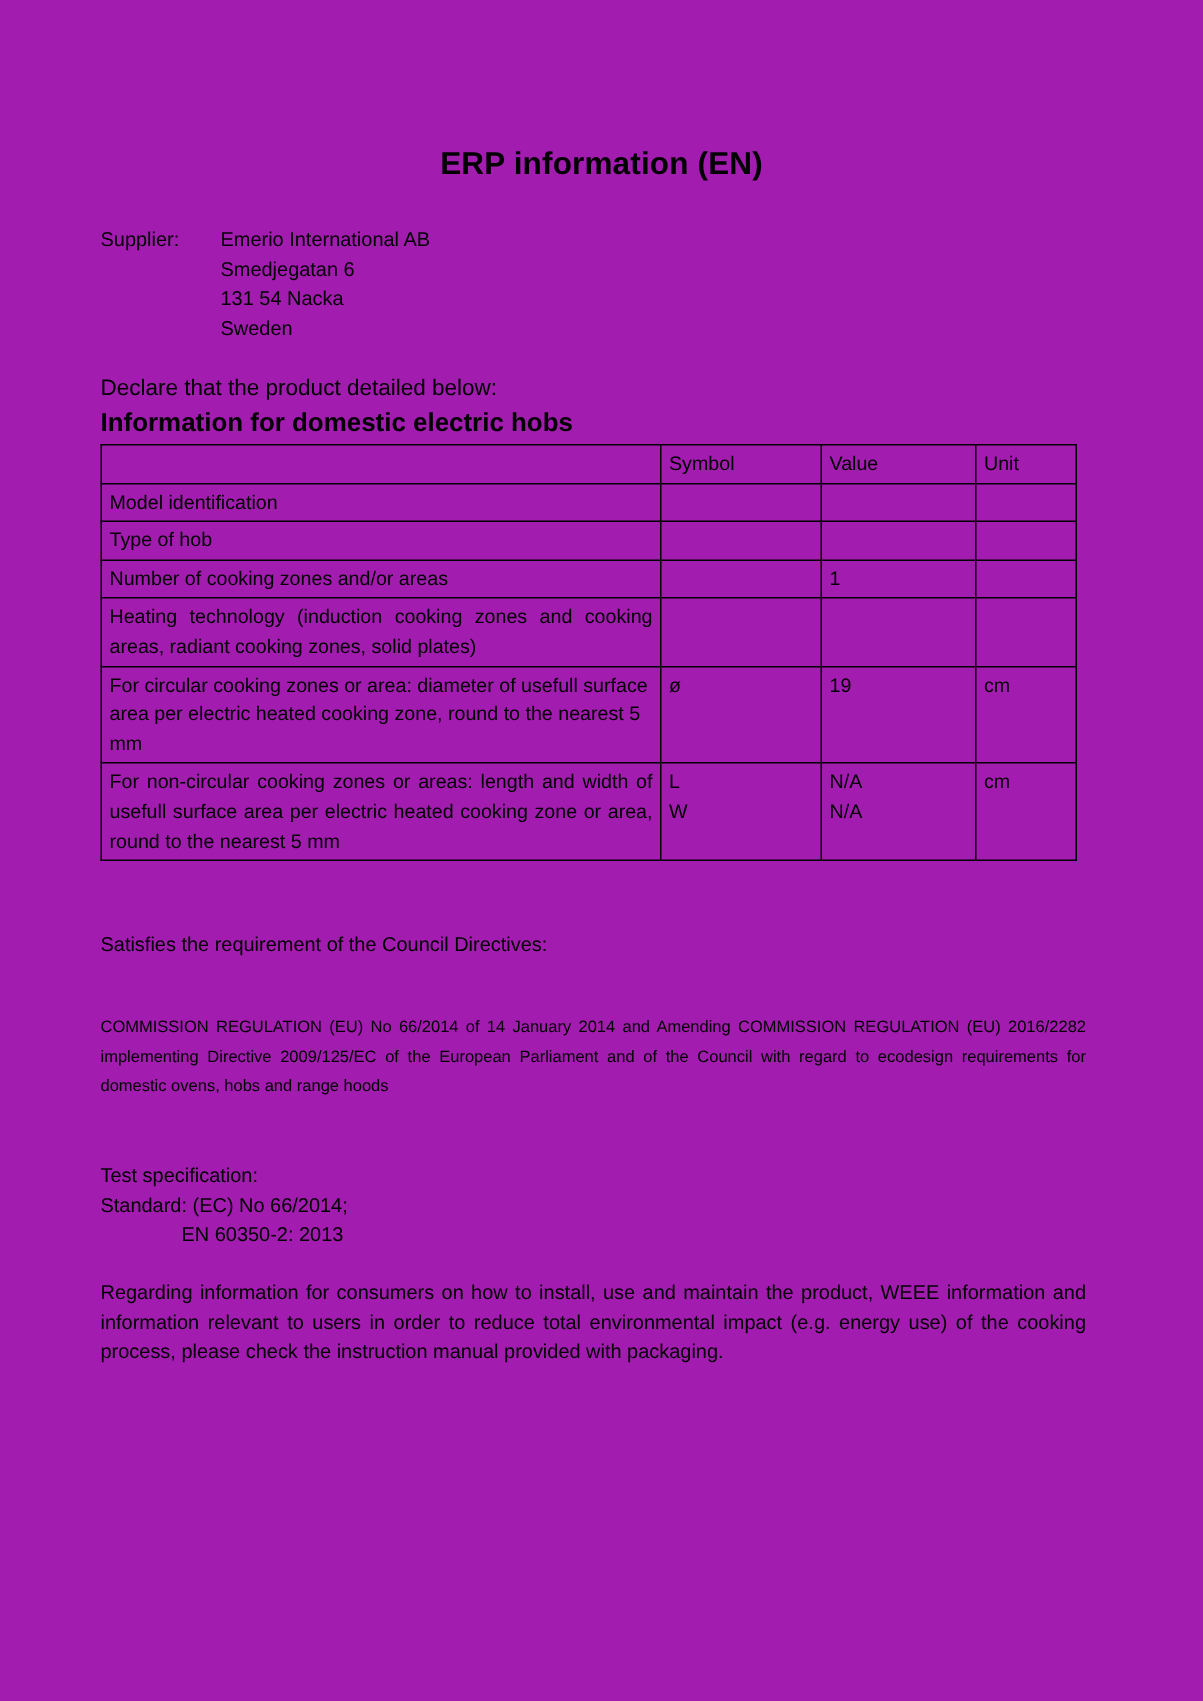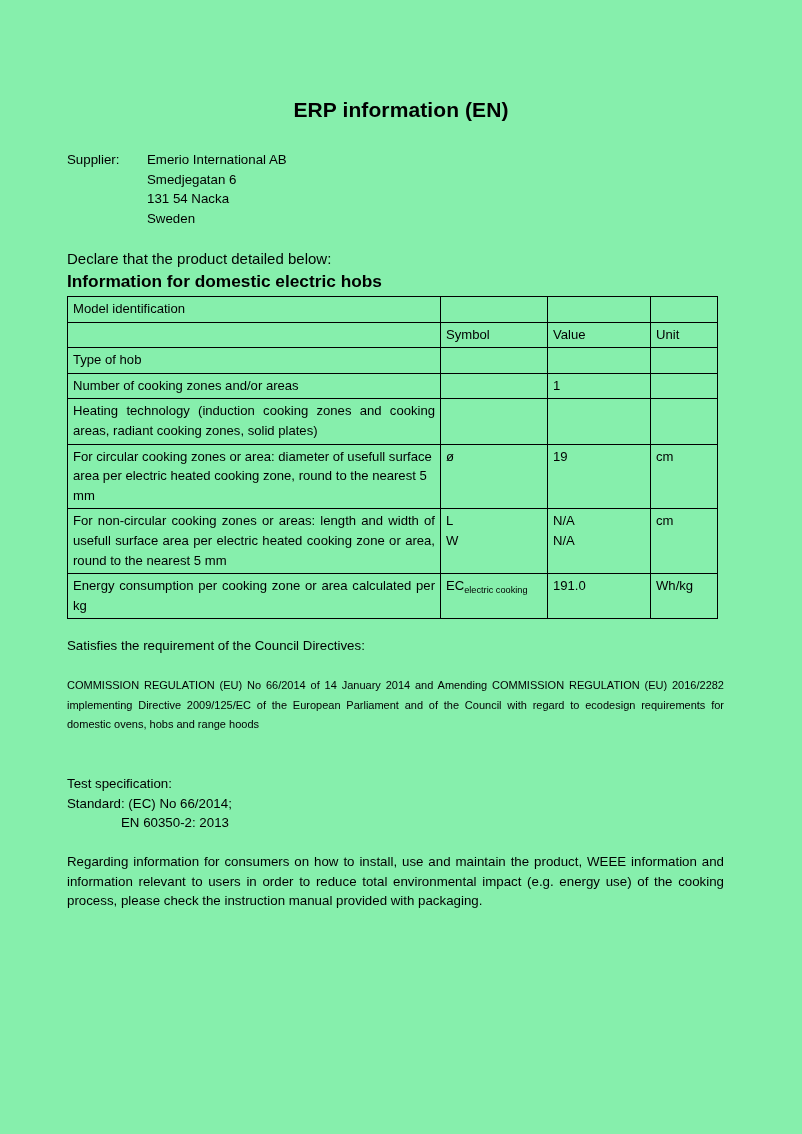--- a/index.html
+++ b/index.html
@@ -8,21 +8,21 @@
     background: #ffffff;
   }
   body {
     font-family: "Liberation Sans", sans-serif;
     color: #000000;
   }
   .page {
     position: relative;
     width: 802px;
     height: 1134px;
-    background: #86efac;
+    background: #a21caf;
     overflow: hidden;
     box-sizing: border-box;
   }
   .doc-title {
     position: absolute;
     left: 0;
     top: 98px;
     width: 802px;
     text-align: center;
     font-size: 21px;
@@ -94,21 +94,21 @@
     vertical-align: baseline;
     position: relative;
     top: 2.5px;
   }
   .nl { display: block; }
 
   
   .satisfies {
     position: absolute;
     left: 67px;
-    top: 636px;
+    top: 620px;
     font-size: 13.3px;
     line-height: 19.6px;
   }
   .regulation {
     position: absolute;
     left: 67px;
     top: 676px;
     width: 657px;
     font-size: 11px;
     line-height: 19.6px;
@@ -163,31 +163,31 @@
 
   <table class="erp">
     <colgroup>
       <col class="c-desc">
         <col class="c-sym">
         <col class="c-val">
         <col class="c-unit">
     </colgroup>
     <tbody>
       <tr>
-        <td class="desc">Model identification</td>
-        <td></td>
-        <td></td>
-        <td></td>
-      </tr>
-
-      <tr>
         <td class="hdr-blank"></td>
         <td>Symbol</td>
         <td>Value</td>
         <td>Unit</td>
+      </tr>
+
+      <tr>
+        <td class="desc">Model identification</td>
+        <td></td>
+        <td></td>
+        <td></td>
       </tr>
 
       <tr>
         <td class="desc">Type of hob</td>
         <td></td>
         <td></td>
         <td></td>
       </tr>
 
       <tr>
@@ -217,26 +217,20 @@
           <span class="nl">L</span>
           <span class="nl">W</span>
         </td>
         <td>
           <span class="nl">N/A</span>
           <span class="nl">N/A</span>
         </td>
         <td>cm</td>
       </tr>
 
-      <tr>
-        <td class="desc justify">Energy consumption per cooking zone or area calculated per kg</td>
-        <td><span>EC</span><span class="sub">electric cooking</span></td>
-        <td>191.0</td>
-        <td>Wh/kg</td>
-      </tr>
 
     </tbody>
   </table>
 
   <div class="satisfies">Satisfies the requirement of the Council Directives:</div>
   <div class="regulation">COMMISSION REGULATION (EU) No 66/2014 of 14 January 2014 and Amending COMMISSION REGULATION (EU) 2016/2282 implementing Directive 2009/125/EC of the European Parliament and of the Council with regard to ecodesign requirements for domestic ovens, hobs and range hoods</div>
 
   <div class="testspec">
     <div class="ts-title">Test specification:</div>
     <div>Standard: (EC) No 66/2014;</div>

